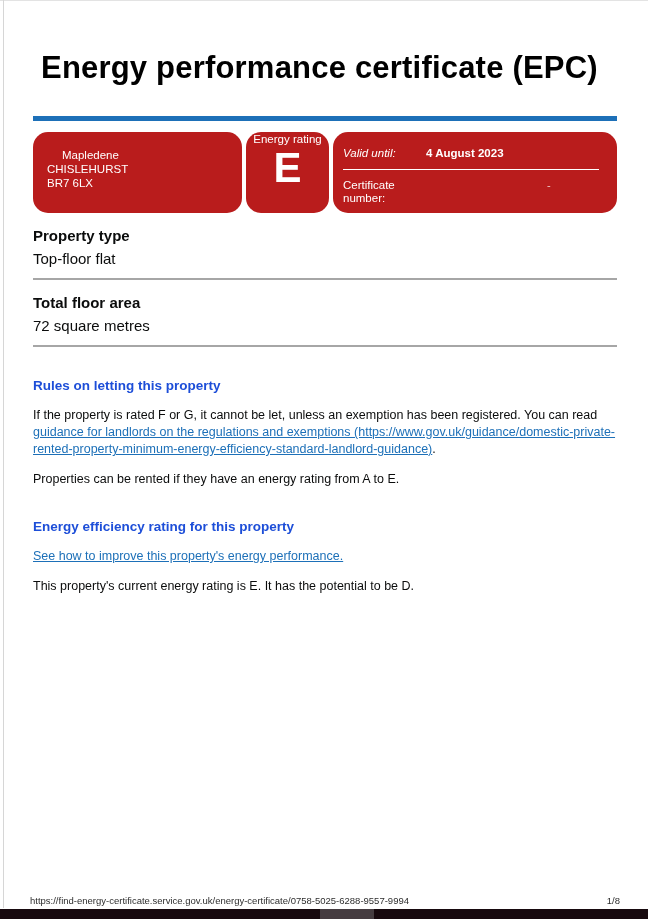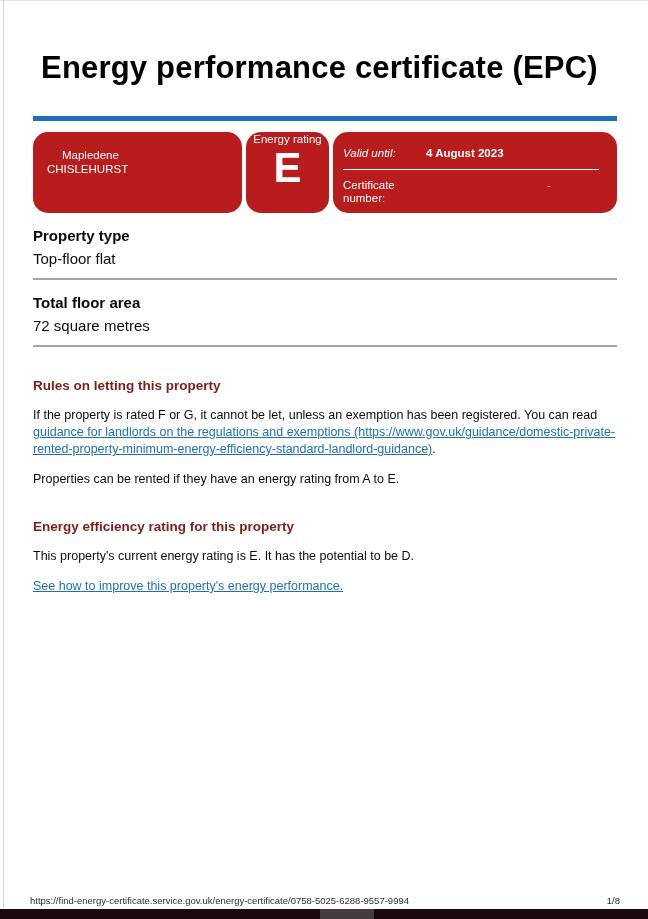--- a/index.html
+++ b/index.html
@@ -74,21 +74,21 @@
   .c-label { width: 64px; }
   .c-value { flex: 1; padding-left: 140px; opacity: 0.75; font-size: 11px; }
 
   .kv-section { padding-top: 14px; padding-bottom: 10px; }
   .kv-label { font-size: 15px; font-weight: bold; line-height: 18px; }
   .kv-value { font-size: 15px; line-height: 18px; margin-top: 5px; }
   .divider { height: 2px; background: #a6a6a6; }
 
   .section-heading {
     margin: 31px 0 0 0;
-    font-size: 13.5px; font-weight: bold; line-height: 16px; color: #7f1d1d;
+    font-size: 13.5px; font-weight: bold; line-height: 16px; color: #1d4ed8;
   }
   .body-para { margin: 13px 0 0 0; font-size: 12.5px; line-height: 17px; color: #0b0c0c; }
   .link { color: #1d70b8; text-decoration: underline; cursor: pointer; }
 </style>
 </head>
 <body>
 
 <div class="page">
   <div class="window-edge-top"></div>
   <div class="window-edge-left"></div>
@@ -96,20 +96,21 @@
 
   <div class="content">
     <h1 class="doc-title">Energy performance certificate (EPC)</h1>
 
     <div class="blue-rule"></div>
 
     <div class="summary-banner">
       <div class="cell address-cell">
         <div class="addr-first">Mapledene</div>
         <div>CHISLEHURST</div>
+        <div>BR7 6LX</div>
       </div>
       <div class="cell rating-cell">
         <div class="rating-label">Energy rating</div>
         <div class="rating-letter">E</div>
       </div>
       <div class="cell validity-cell">
         <div class="valid-row">
           <span class="v-label">Valid until:</span>
           <span class="v-value">4 August 2023</span>
         </div>
@@ -131,22 +132,22 @@
       <div class="kv-label">Total floor area</div>
       <div class="kv-value">72 square metres</div>
     </div>
     <div class="divider"></div>
 
     <h3 class="section-heading">Rules on letting this property</h3>
     <p class="body-para"><span>If the property is rated F or G, it cannot be let, unless an exemption has been registered. You can read </span><a class="link">guidance for landlords on the regulations and exemptions (https://www.gov.uk/guidance/domestic-private-rented-property-minimum-energy-efficiency-standard-landlord-guidance)</a><span>.</span></p>
     <p class="body-para">Properties can be rented if they have an energy rating from A to E.</p>
 
     <h3 class="section-heading">Energy efficiency rating for this property</h3>
+    <p class="body-para"><a class="link">See how to improve this property's energy performance.</a></p>
     <p class="body-para">This property's current energy rating is E. It has the potential to be D.</p>
-    <p class="body-para"><a class="link">See how to improve this property's energy performance.</a></p>
   </div>
 
   <div class="print-footer">
     <span>https://find-energy-certificate.service.gov.uk/energy-certificate/0758-5025-6288-9557-9994</span>
     <span>1/8</span>
   </div>
 
   <div class="bottom-bar">
     <div class="bottom-bar-segment"></div>
   </div>

